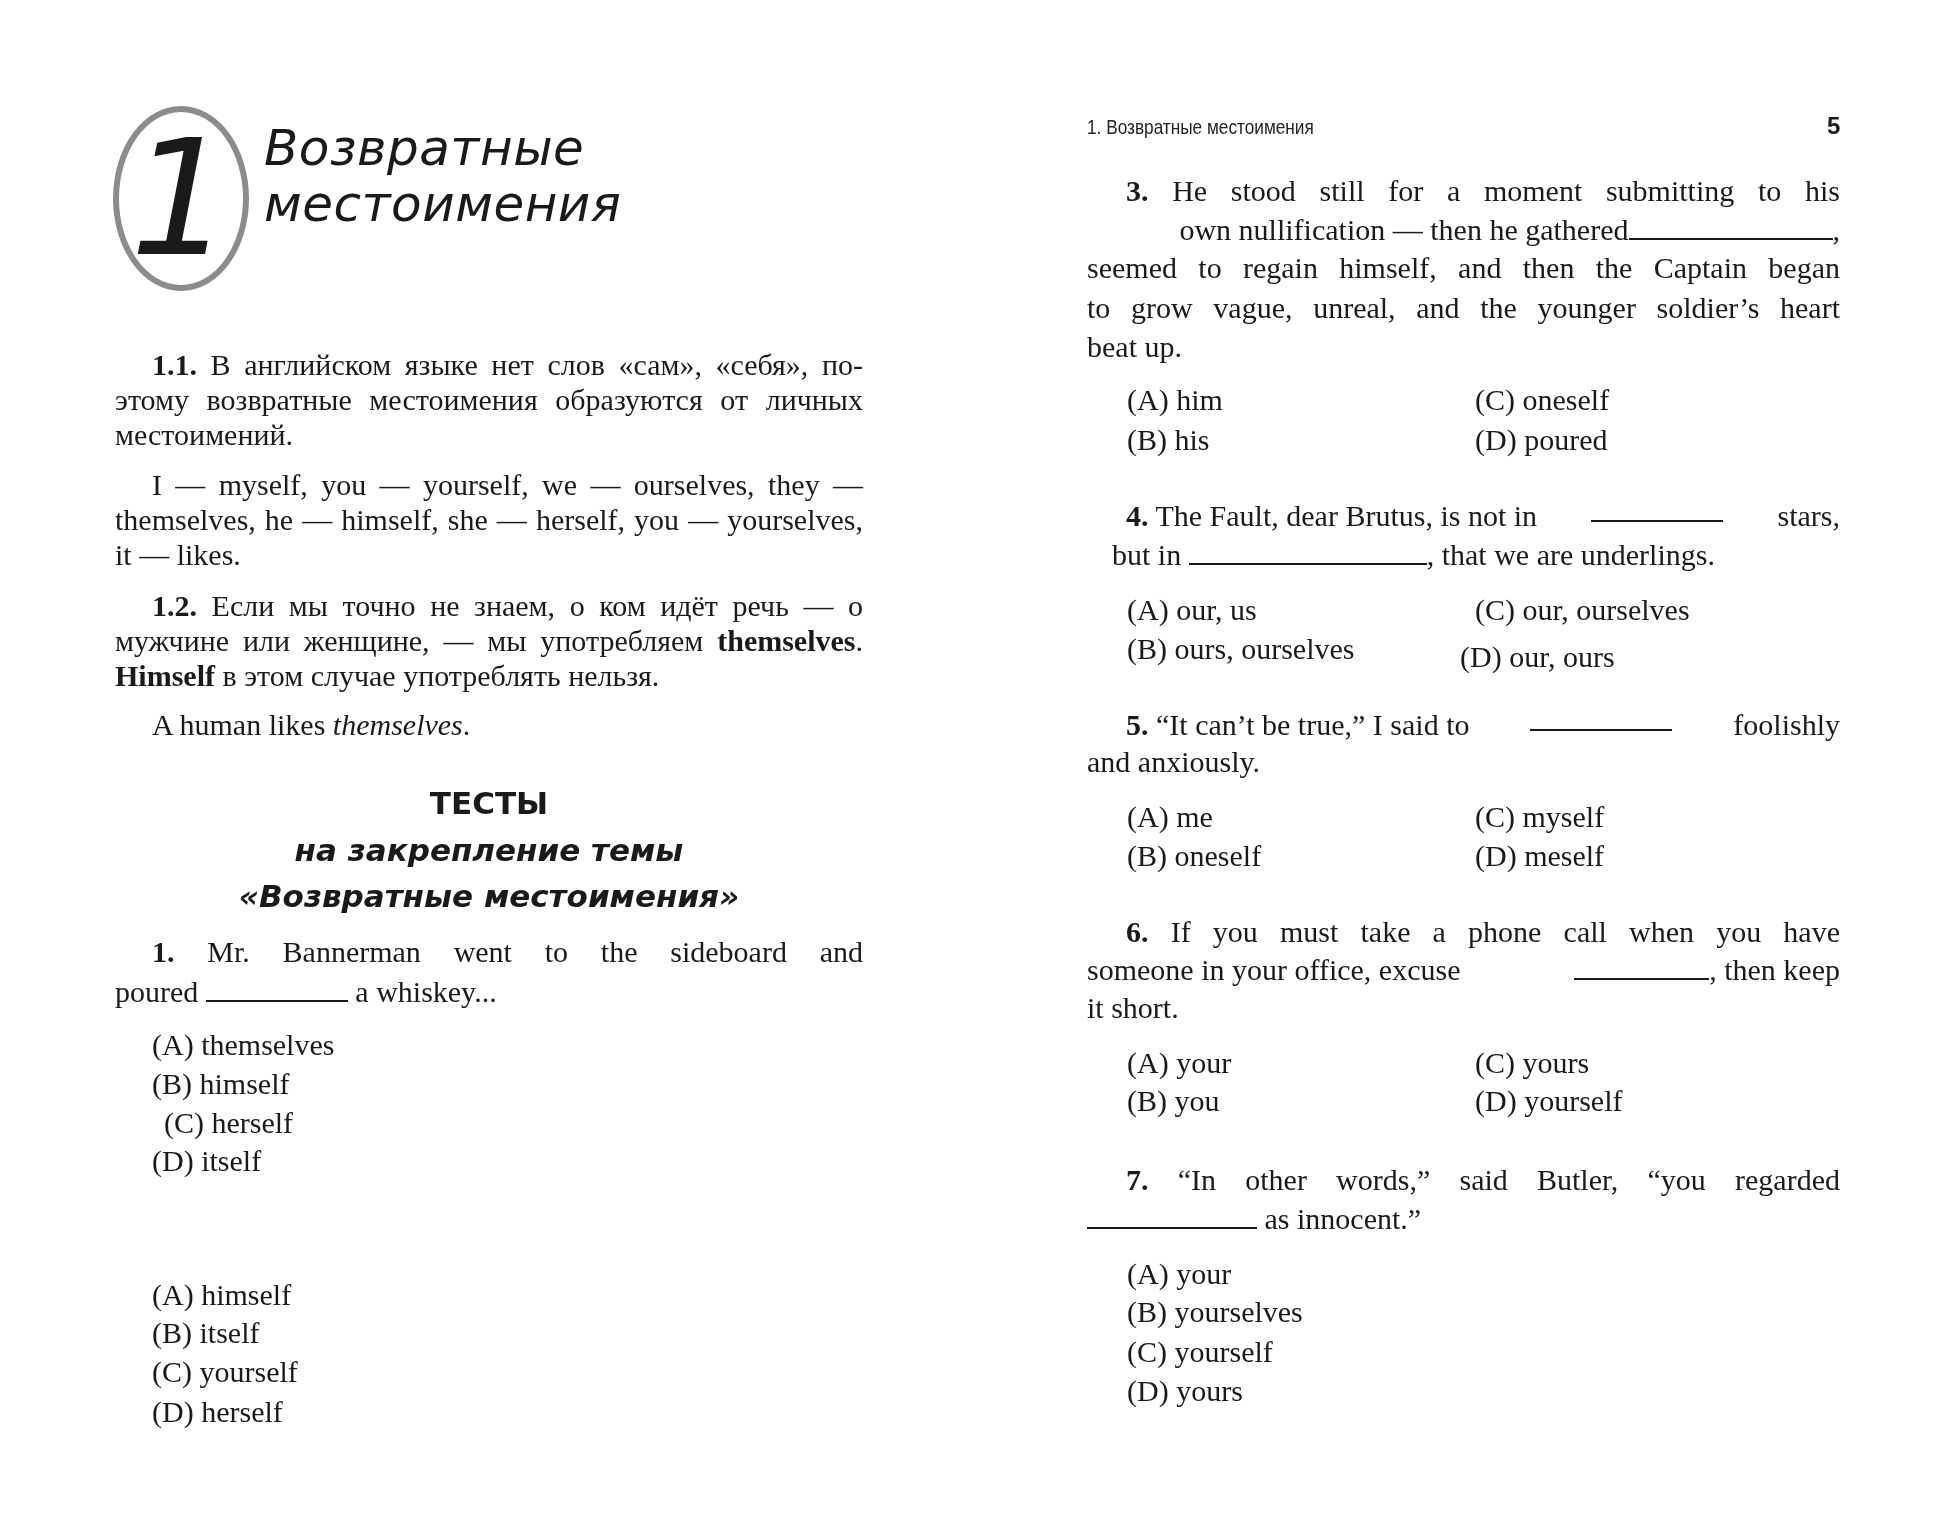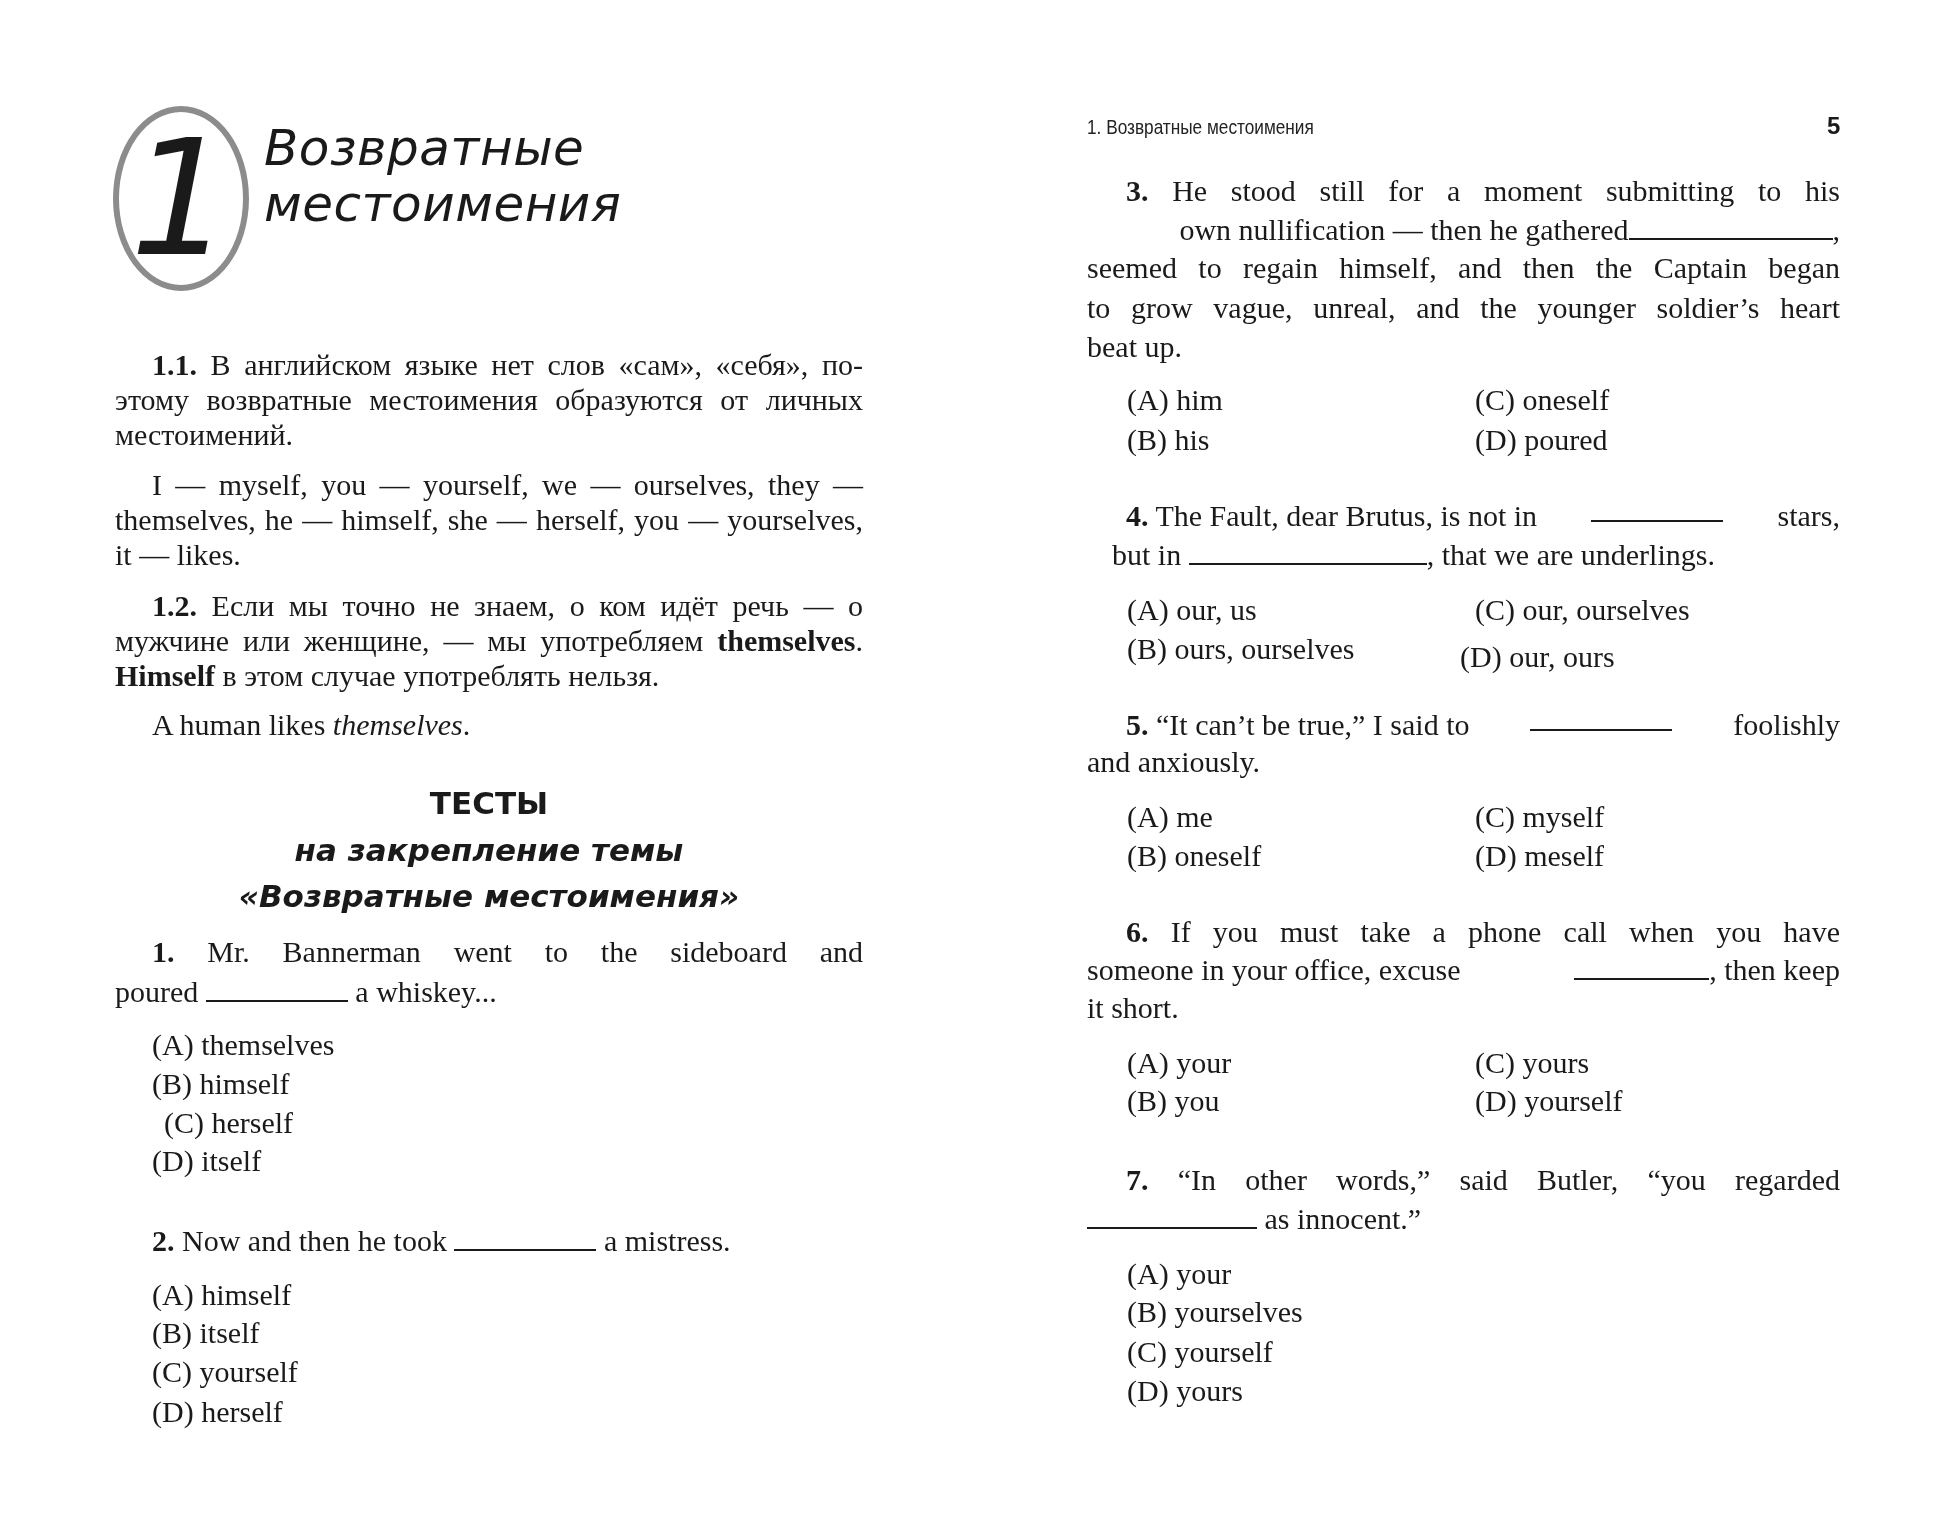--- a/index.html
+++ b/index.html
@@ -71,21 +71,20 @@
   <div class="section-head it" style="top:896px;">«Возвратные местоимения»</div>
   <div class="section-head it" style="top:850px;">на закрепление темы</div>
 
   <div class="ln j" style="left:152px; width:711px; top:952px;"><span class="b">1.</span><span> Mr. Bannerman went to the sideboard and</span></div>
   <div class="ln" style="left:115px; top:992px;"><span>poured </span><span class="blank" style="width:142px;"></span><span> a whiskey...</span></div>
   <div class="ln" style="left:152px; top:1045px;">(A) themselves</div>
   <div class="ln" style="left:152px; top:1084px;">(B) himself</div>
   <div class="ln" style="left:152px; top:1123px;margin-left:12px;">(C) herself</div>
   <div class="ln" style="left:152px; top:1161px;">(D) itself</div>
 
-  <div class="ln" style="left:152px; top:1241px;"><span class="b">2.</span><span> Now and then he took </span><span class="blank" style="width:142px;"></span><span> a mistress.</span></div>
   <div class="ln" style="left:152px; top:1295px;">(A) himself</div>
   <div class="ln" style="left:152px; top:1333px;">(B) itself</div>
   <div class="ln" style="left:152px; top:1372px;">(C) yourself</div>
   <div class="ln" style="left:152px; top:1412px;">(D) herself</div>
 </div>
 
 <div class="page" id="right-page">
   <div class="running-head" style="left:114px; top:127px;">1. Возвратные местоимения</div>
   <div class="page-num" style="left:854px; top:126px;">5</div>
 

